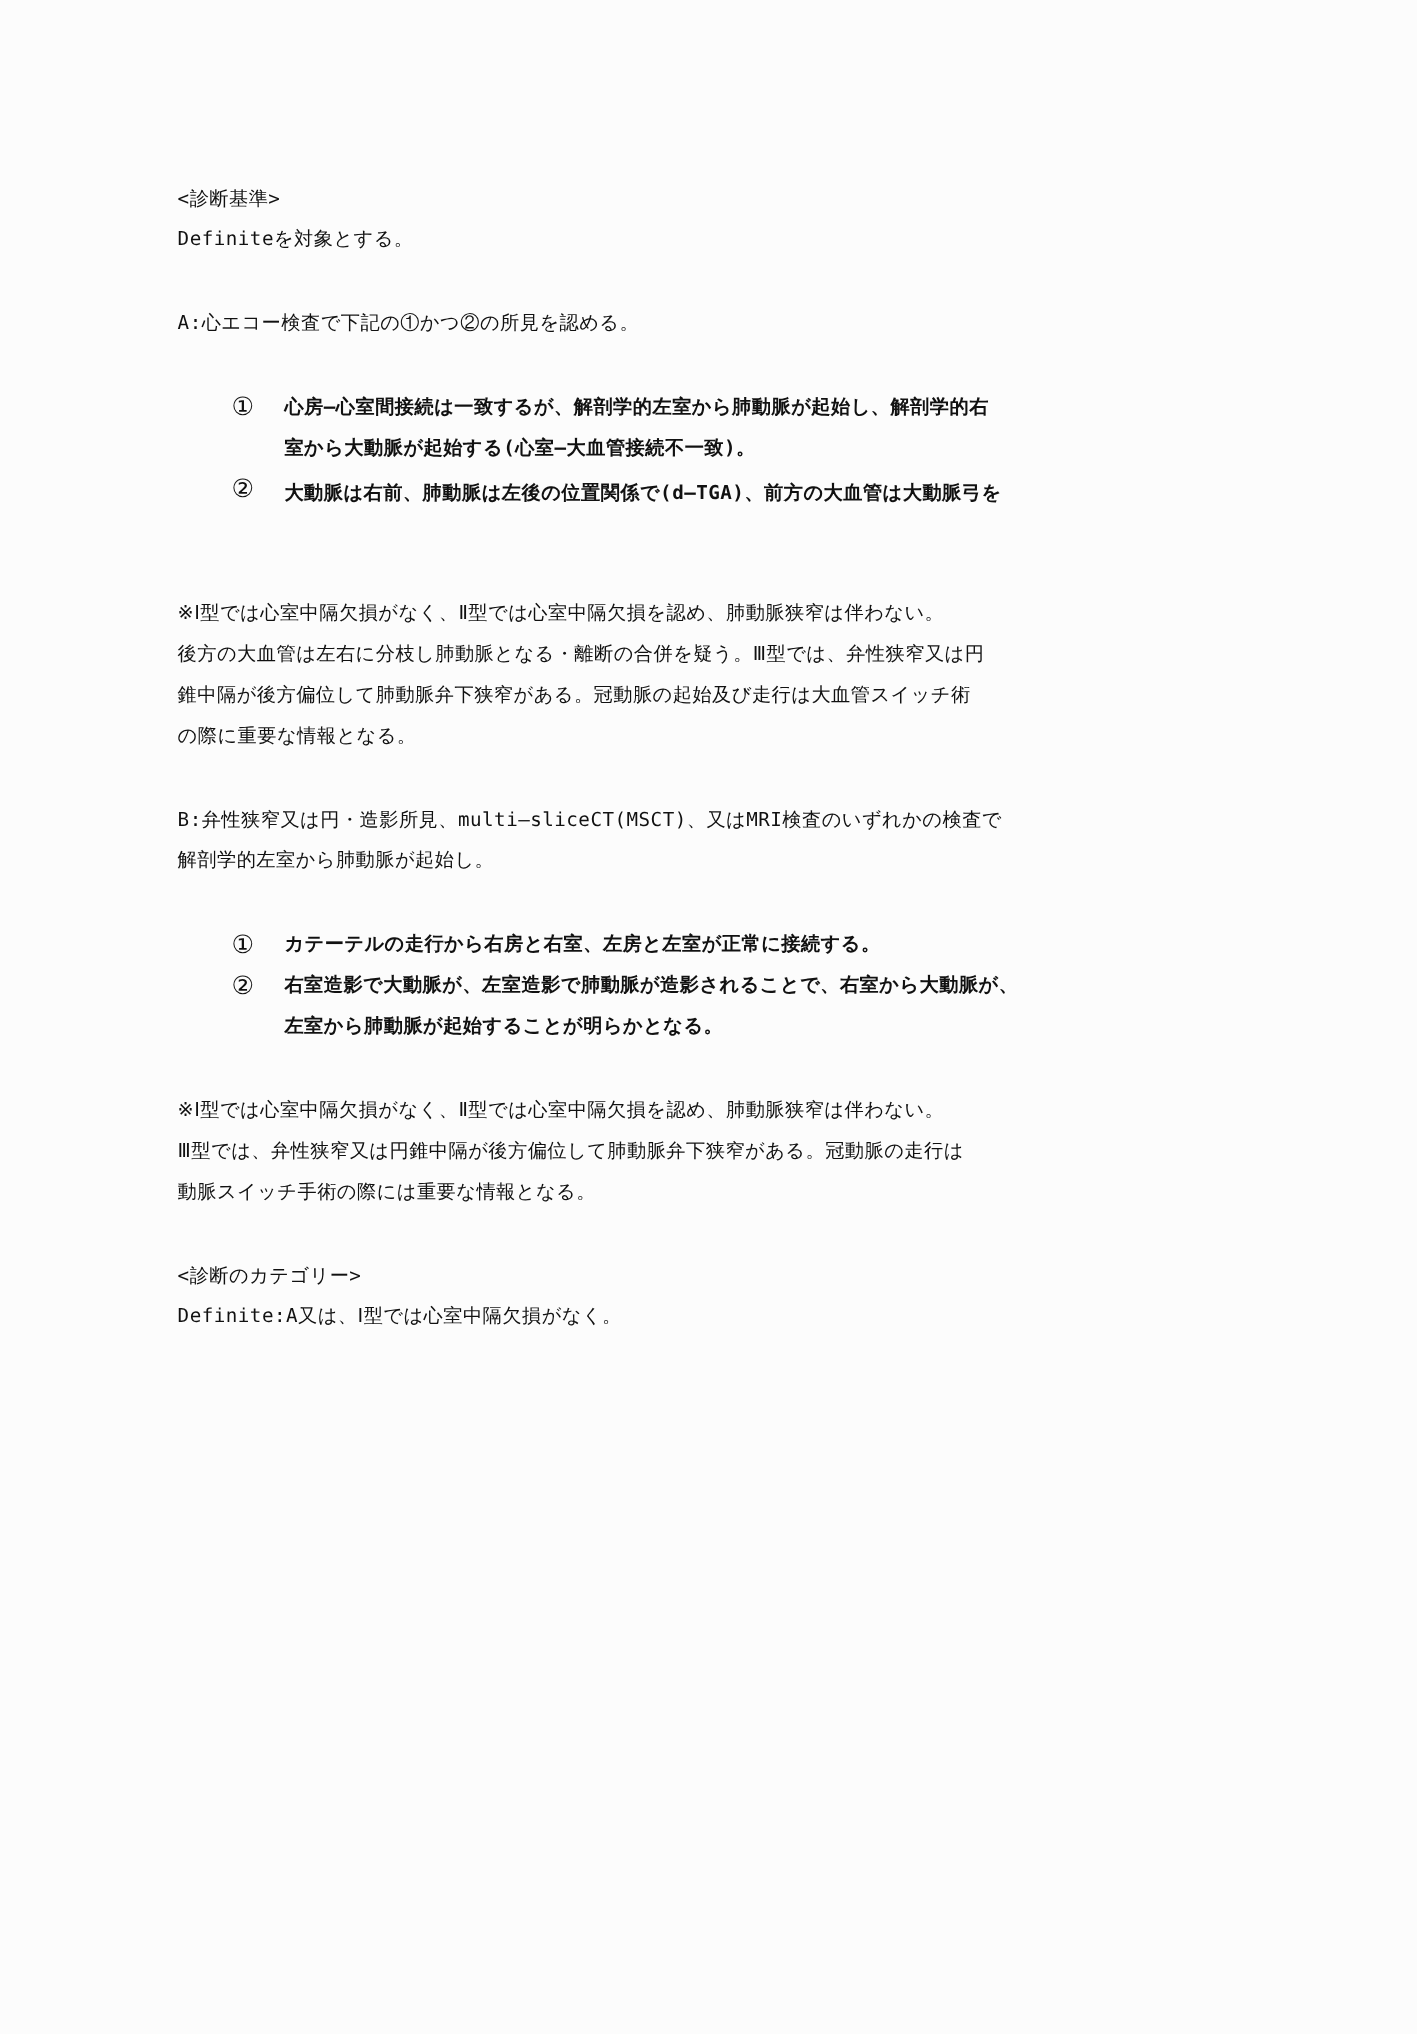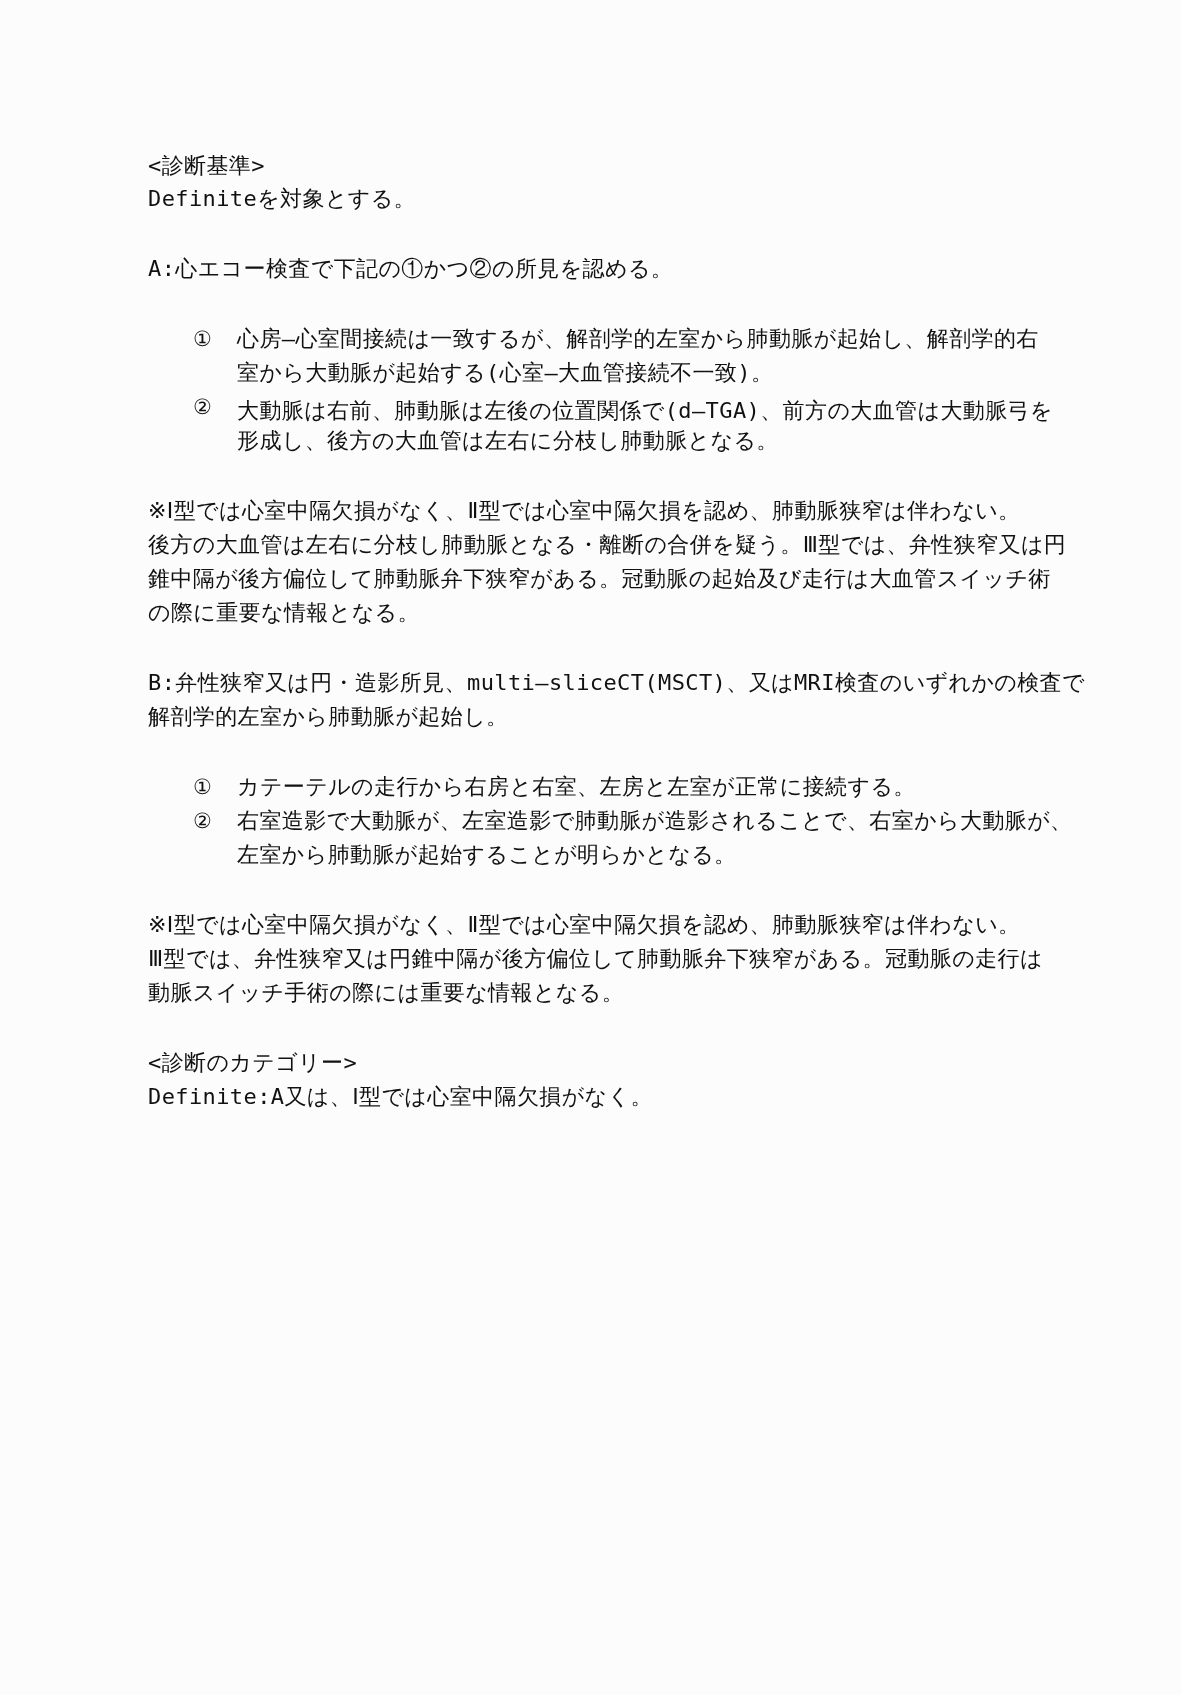--- a/index.html
+++ b/index.html
@@ -8,45 +8,44 @@
     background: #fcfcfc;
     position: relative;
     overflow: hidden;
     font-family: "DejaVu Sans Mono", "Liberation Mono", monospace;
     color: #111;
   }
   .page { position: absolute; left: 0; top: 0; width: 1181px; height: 1695px; }
   .line {
     position: absolute;
     left: 148px;
-    font-size: 22px;
+    font-size: 16px;
     line-height: 24px;
     white-space: nowrap;
     letter-spacing: 0.4px;
   }
   .num { position: absolute; left: 193px; font-size: 21px; line-height: 24px; }
-  .ind { left: 237px; }
+  .ind { left: 237px; font-weight: bold; }
 </style>
 </head>
 <body>
 
 <div class="page">
 
   <div class="line" style="top:154px">&lt;診断基準&gt;</div>
   <div class="line" style="top:187px">Definiteを対象とする。</div>
 
   <div class="line" style="top:257px">A:心エコー検査で下記の①かつ②の所見を認める。</div>
 
   <div class="num" style="top:327px">①</div>
   <div class="line ind" style="top:327px">心房—心室間接続は一致するが、解剖学的左室から肺動脈が起始し、解剖学的右</div>
   <div class="line ind" style="top:361px">室から大動脈が起始する(心室—大血管接続不一致)。</div>
 
   <div class="num" style="top:395px">②</div>
   <div class="line ind" style="top:399px">大動脈は右前、肺動脈は左後の位置関係で(d—TGA)、前方の大血管は大動脈弓を</div>
-  <div class="line ind" style="top:429px">形成し、後方の大血管は左右に分枝し肺動脈となる。</div>
 
   <div class="line" style="top:499px">※Ⅰ型では心室中隔欠損がなく、Ⅱ型では心室中隔欠損を認め、肺動脈狭窄は伴わない。</div>
   <div class="line" style="top:533px">後方の大血管は左右に分枝し肺動脈となる・離断の合併を疑う。Ⅲ型では、弁性狭窄又は円</div>
   <div class="line" style="top:567px">錐中隔が後方偏位して肺動脈弁下狭窄がある。冠動脈の起始及び走行は大血管スイッチ術</div>
   <div class="line" style="top:601px">の際に重要な情報となる。</div>
 
   <div class="line" style="top:671px">B:弁性狭窄又は円・造影所見、multi—sliceCT(MSCT)、又はMRI検査のいずれかの検査で</div>
   <div class="line" style="top:705px">解剖学的左室から肺動脈が起始し。</div>
 
   <div class="num" style="top:775px">①</div>

